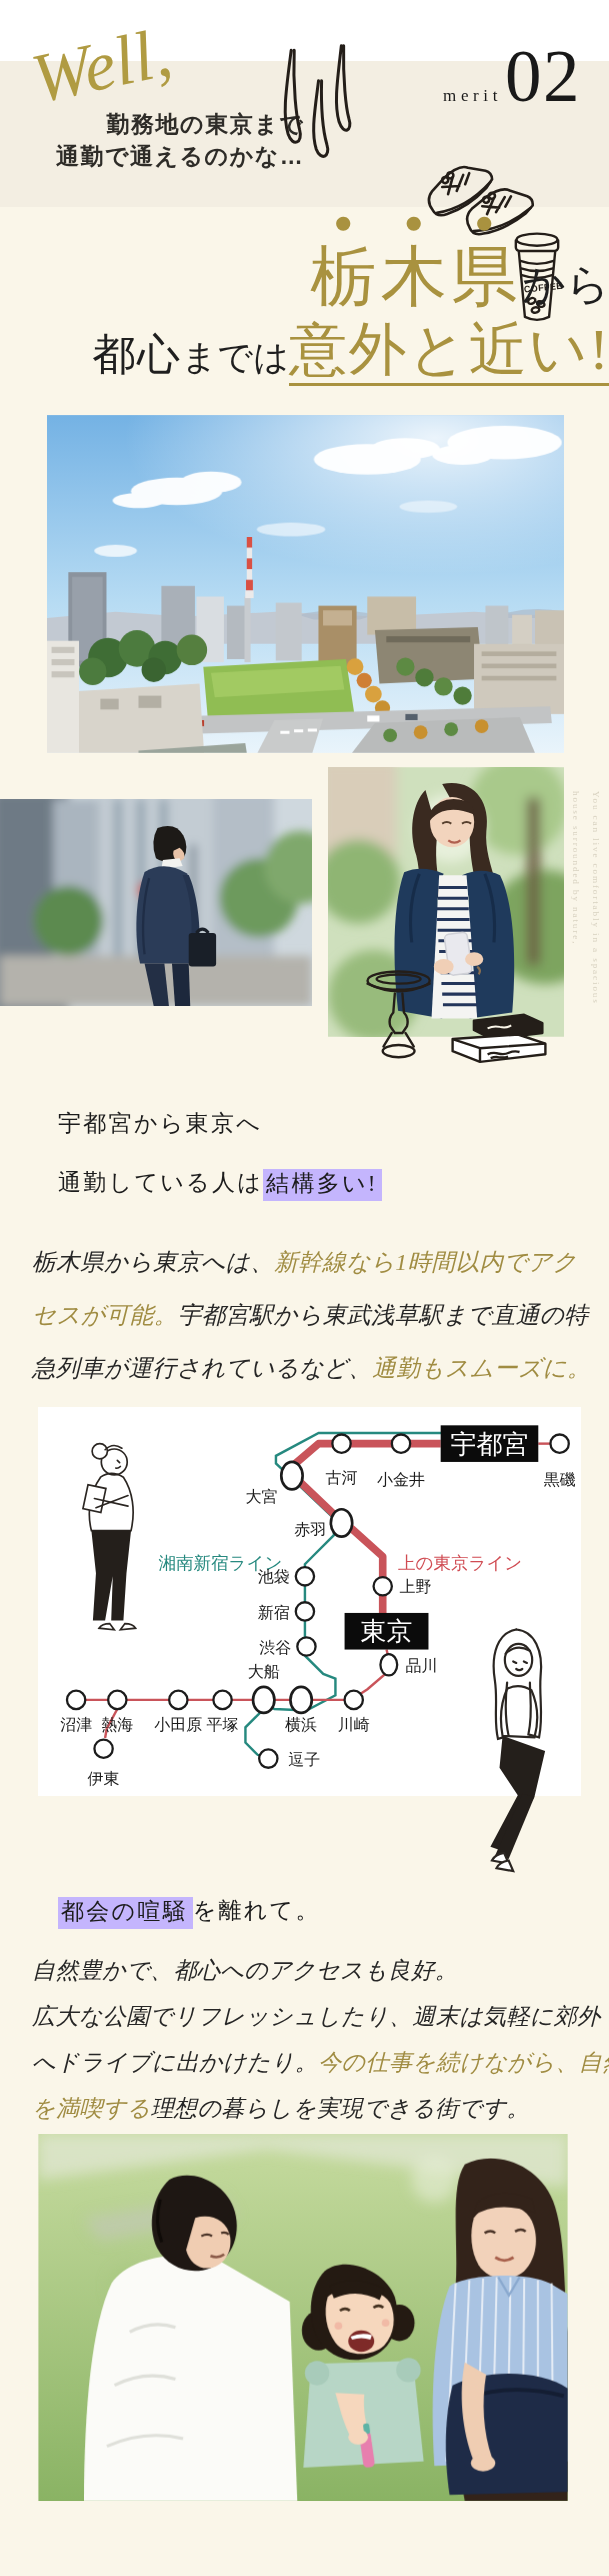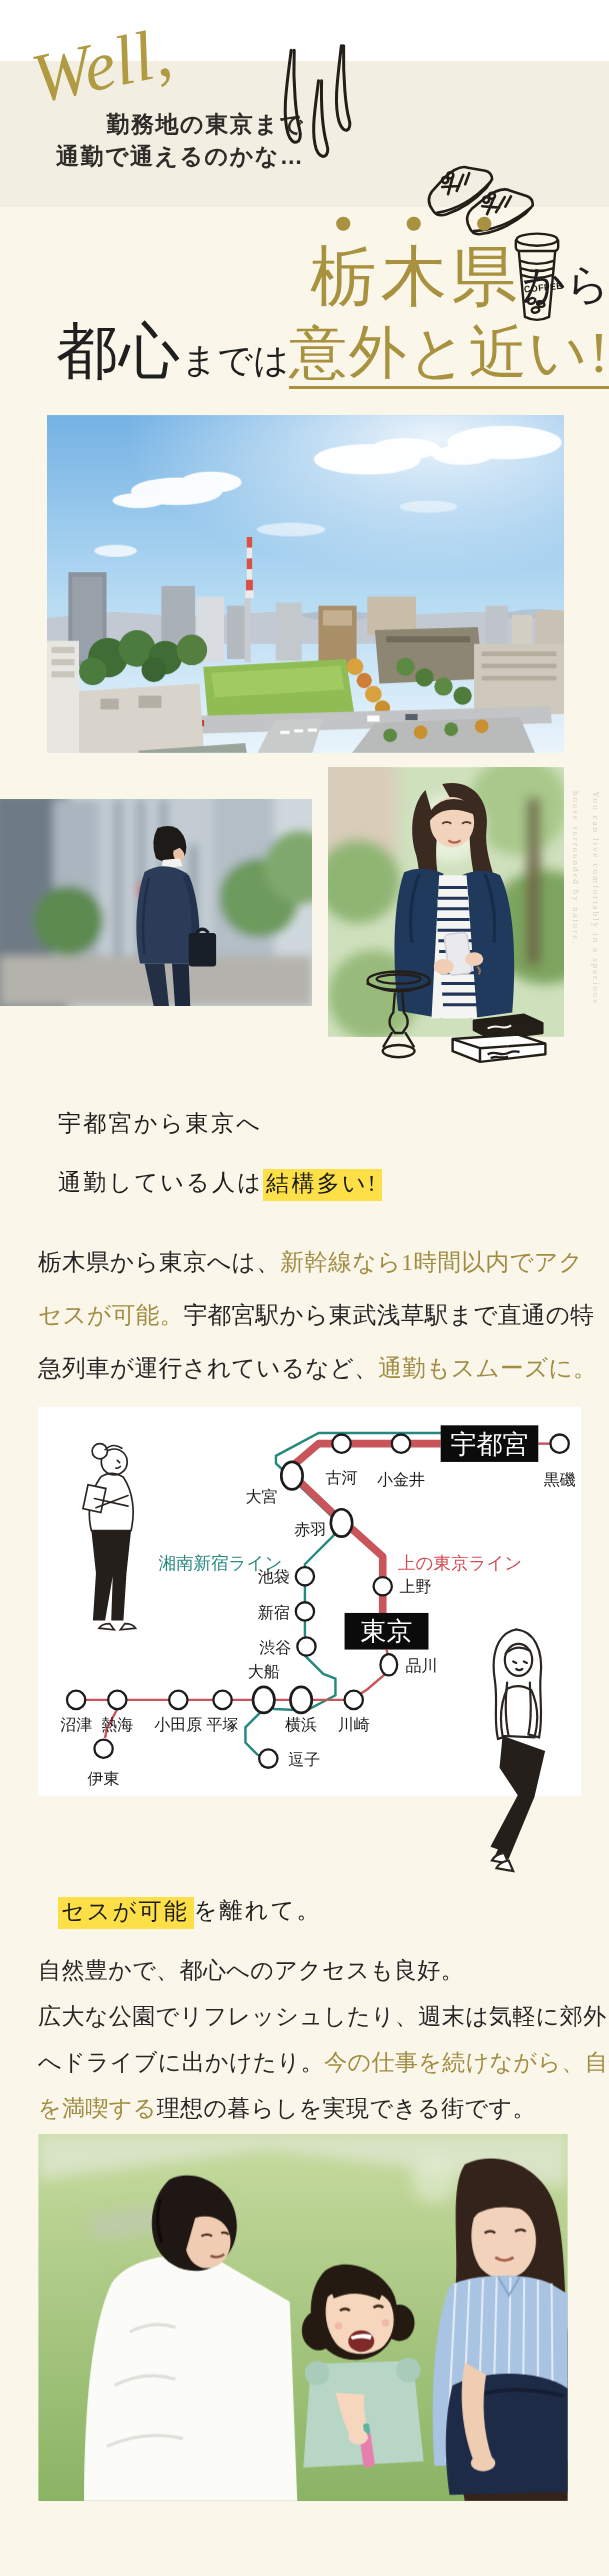--- a/index.html
+++ b/index.html
@@ -17,41 +17,41 @@
   .intro{top:108px;left:56px;font-family:"Liberation Sans","DejaVu Sans",sans-serif;
          font-size:23px;line-height:32px;font-weight:600;letter-spacing:1.5px;color:#2e2c28;text-align:right;}
 
   
   .title{top:204px;left:0;width:610px;text-align:right;line-height:1;}
   .title .row{display:block;}
   .title .row2{margin-top:7.6px;}
   .t-gold1{font-size:66px;color:#a9923f;letter-spacing:4.6px;
            -webkit-text-emphasis:filled circle #a9923f;text-emphasis:filled circle #a9923f;}
   .t-black-sm{font-size:43px;color:#1f1f1f;}
-  .t-black-big{font-size:61px;color:#1f1f1f;letter-spacing:1.5px;}
+  .t-black-big{font-size:43px;color:#1f1f1f;letter-spacing:1.5px;}
   .t-black-mid{font-size:35px;color:#1f1f1f;}
   .t-gold2{font-size:58px;color:#a9923f;letter-spacing:1.5px;border-bottom:3.8px solid #a9923f;
            padding-bottom:1px;}
 
   
   .photo{display:block;}
   .photo1{top:415px;left:47px;}
   .photo2{top:799px;left:0;}
   .photo3{top:767px;left:328px;}
   .photo4{top:2134px;left:38px;}
 
   
   .vcap{position:absolute;white-space:nowrap;transform-origin:0 0;transform:rotate(90deg);
         font-size:9.1px;letter-spacing:1.9px;color:#d8d2c1;}
 
   
   .h2{position:absolute;left:58px;font-size:23px;font-weight:400;color:#1c1c1c;
       letter-spacing:2.3px;line-height:59px;}
-  .hl{background:#fde047;padding:1.5px 4.6px 6.1px 3px;}
-  .pbody{position:absolute;left:38px;width:526px;font-size:23.6px;color:#262626;letter-spacing:0.4px;}
+  .hl{background:#c4b5fd;padding:1.5px 4.6px 6.1px 3px;}
+  .pbody{position:absolute;left:32px;width:526px;font-size:23.6px;color:#262626;letter-spacing:0.4px;font-style:italic;}
   .pbody .pline{height:53px;line-height:53px;white-space:nowrap;}
   .pbody2 .pline{height:46px;line-height:46px;}
   .gold{color:#a08c42;}
 
   
   .map-box{top:1407px;left:38px;width:543px;height:389px;background:#ffffff;}
   .st-label{font-size:21px;fill:#1c1c1c;font-family:"Liberation Serif","DejaVu Serif",serif;}
   .line-label{font-size:23px;font-family:"Liberation Serif","DejaVu Serif",serif;}
   .term-label{font-size:34px;fill:#ffffff;font-family:"Liberation Serif","DejaVu Serif",serif;}
 
@@ -62,20 +62,24 @@
 
 <div class="page">
 
   <div class="abs top-band"></div>
   <div class="abs upper-band"></div>
 
   <svg class="abs well-svg" width="175" height="149" viewBox="0 0 230 195">
     <text x="12" y="128" transform="rotate(-12 12 128)" font-size="92" font-style="italic" fill="#b09b42" font-family="Liberation Serif, DejaVu Serif, serif">Well,</text>
   </svg>
 
+  <div class="abs merit">
+    <span class="merit-label">merit</span>
+    <span class="merit-number">02</span>
+  </div>
 
   <div class="abs intro">
     <div>勤務地の東京まで</div>
     <div>通勤で通えるのかな…</div>
   </div>
 
   <svg class="abs doodle" style="top:44px;left:279px" width="73" height="145" viewBox="0 0 96 190">
     <g fill="none" stroke="#241e19" stroke-width="3" stroke-linecap="round">
       <path d="M16,8 C10,56 4,92 12,118 C18,136 32,130 27,112 C23,96 18,56 20,8"></path>
       <path d="M52,48 C47,88 42,116 49,138 C55,154 68,148 63,132 C59,118 55,88 56,48"></path>
@@ -429,21 +433,21 @@
       <path d="M70,50 l4,2 M84,50 l4,2 M74,60 q4,3 8,0"></path>
       <path d="M62,86 C54,104 52,126 56,148 L98,150 C104,128 102,106 94,88 Q78,78 62,86 Z"></path>
       <path d="M56,148 L112,168 L98,228 L58,300 L40,294 L76,226 L52,190 Z" fill="#241f1b" stroke="none"></path>
       <path d="M98,228 L64,310 L46,306 L82,224 Z" fill="#241f1b" stroke="none"></path>
       <path d="M58,302 q-12,2 -16,10 l22,4 Z" fill="#ffffff"></path>
       <path d="M64,312 q-12,2 -16,10 l22,4 Z" fill="#ffffff"></path>
     </g>
   </svg>
 
   <div class="h2" style="top:1881px">
-    <span class="hl">セスが可能</span><span>を離れて。</span>
+    <span class="hl">都会の喧騒</span><span>を離れて。</span>
   </div>
 
   <div class="pbody pbody2" style="top:1948px;font-size:23px">
       <div class="pline"><span>自然豊かで、都心へのアクセスも良好。</span></div>
       <div class="pline"><span>広大な公園でリフレッシュしたり、週末は気軽に郊外</span></div>
       <div class="pline"><span>へドライブに出かけたり。</span><span class="gold">今の仕事を続けながら、自然</span></div>
       <div class="pline"><span class="gold">を満喫する</span><span>理想の暮らしを実現できる街です。</span></div>
     </div>
 
   <svg class="abs photo photo4" width="530" height="367" viewBox="0 0 695 482">

